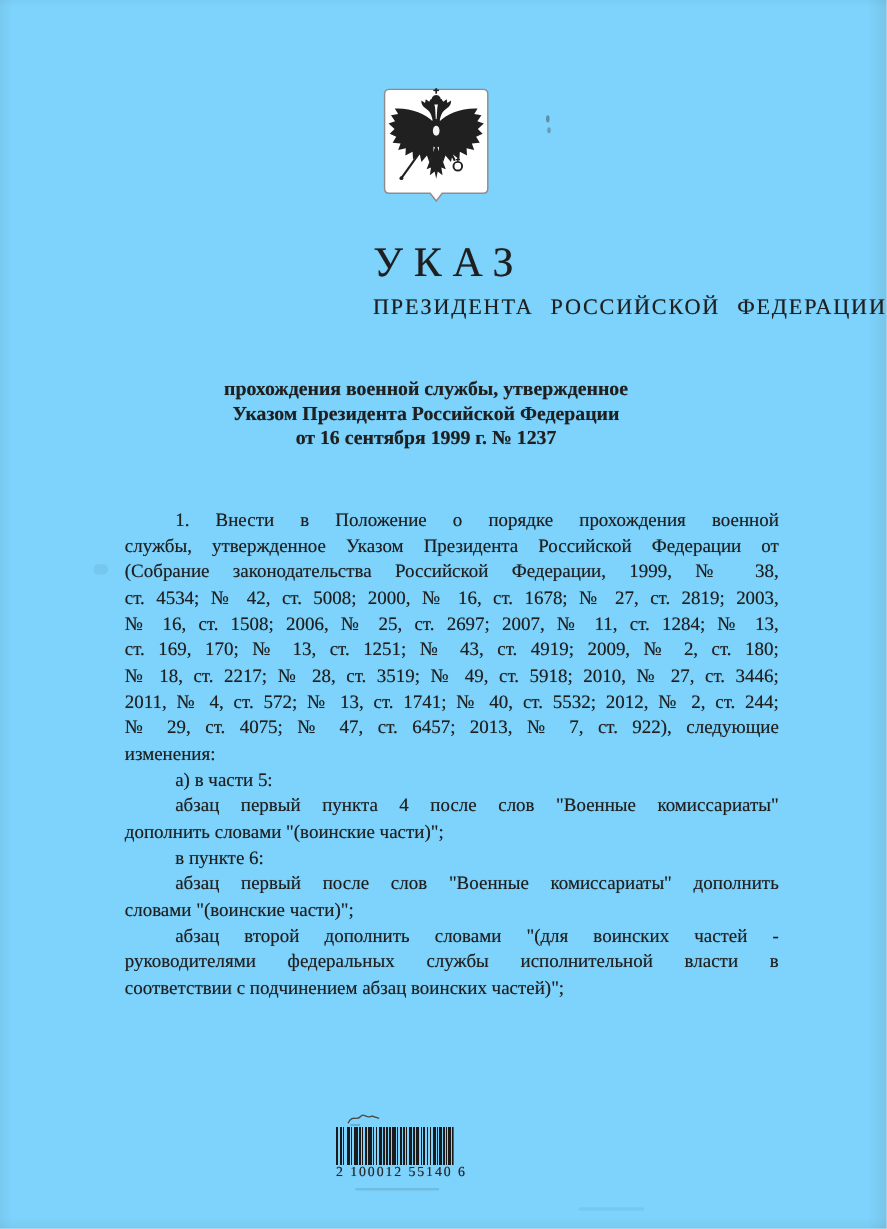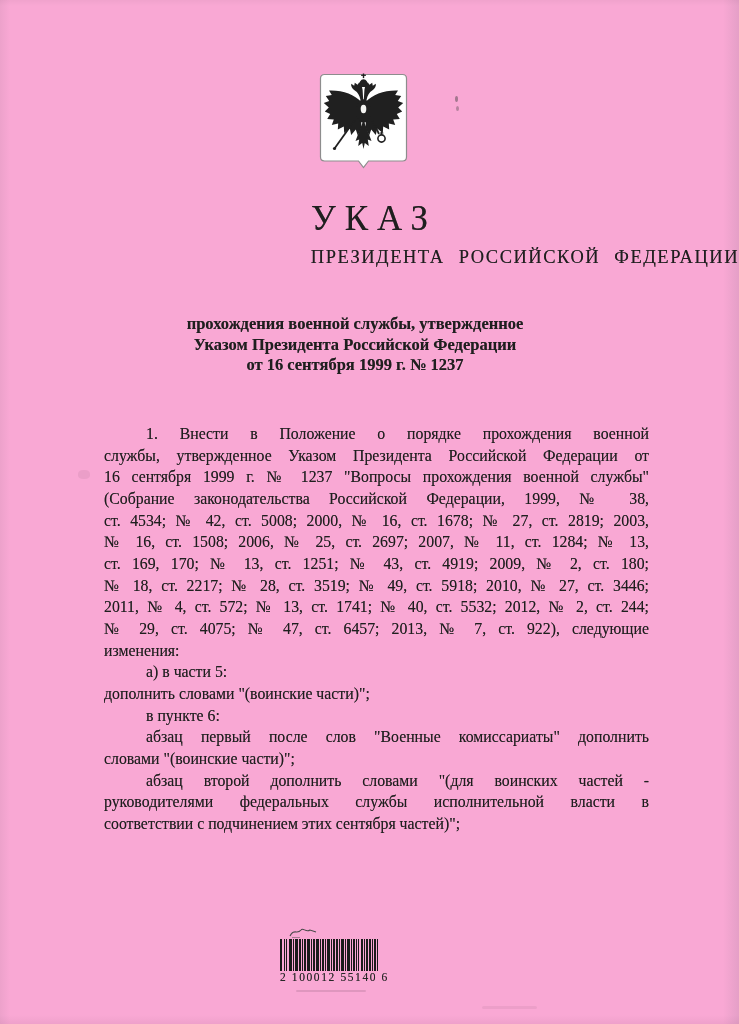--- a/index.html
+++ b/index.html
@@ -1,20 +1,20 @@
 <!DOCTYPE html>
 <html><head>
 <meta charset="utf-8">
 <style>
   html, body { margin: 0; padding: 0; background: #e9e9e9; }
   .page {
     position: relative;
     width: 739px;
     height: 1024px;
-    background: #f9a8d4;
+    background: #7dd3fc;
     overflow: hidden;
     font-family: "Liberation Serif", "DejaVu Serif", serif;
     color: #1f1f1f;
     text-shadow: 0 0 0.6px rgba(30,30,30,0.55);
   }
   
   .edge { position: absolute; pointer-events: none; }
   .edge-left   { left: 0; top: 0; width: 10px; height: 1024px;
                  background: linear-gradient(90deg, rgba(70,75,80,0.07), rgba(0,0,0,0)); }
   .edge-right  { right: 0; top: 0; width: 16px; height: 1024px;
@@ -111,47 +111,47 @@
   <div class="subject">
     <div>прохождения военной службы, утвержденное</div>
     <div>Указом Президента Российской Федерации</div>
     <div>от 16 сентября 1999 г. № 1237</div>
   </div>
 
   <div class="body-text">
     <div class="para">
       <div class="bl fi">1. Внести в Положение о порядке прохождения военной</div>
       <div class="bl">службы, утвержденное Указом Президента Российской Федерации от</div>
-      <div class="bl">16 сентября 1999 г. № 1237 "Вопросы прохождения военной службы"</div>
       <div class="bl">(Собрание законодательства Российской Федерации, 1999, № 38,</div>
       <div class="bl">ст. 4534; № 42, ст. 5008; 2000, № 16, ст. 1678; № 27, ст. 2819; 2003,</div>
       <div class="bl">№ 16, ст. 1508; 2006, № 25, ст. 2697; 2007, № 11, ст. 1284; № 13,</div>
       <div class="bl">ст. 169, 170; № 13, ст. 1251; № 43, ст. 4919; 2009, № 2, ст. 180;</div>
       <div class="bl">№ 18, ст. 2217; № 28, ст. 3519; № 49, ст. 5918; 2010, № 27, ст. 3446;</div>
       <div class="bl">2011, № 4, ст. 572; № 13, ст. 1741; № 40, ст. 5532; 2012, № 2, ст. 244;</div>
       <div class="bl">№ 29, ст. 4075; № 47, ст. 6457; 2013, № 7, ст. 922), следующие</div>
       <div class="bl ll">изменения:</div>
     </div>
     <div class="para">
       <div class="bl ll fi">а)  в части 5:</div>
     </div>
     <div class="para">
+      <div class="bl fi">абзац первый пункта 4 после слов "Военные комиссариаты"</div>
       <div class="bl ll">дополнить словами "(воинские части)";</div>
     </div>
     <div class="para">
       <div class="bl ll fi">в пункте 6:</div>
     </div>
     <div class="para">
       <div class="bl fi">абзац первый после слов "Военные комиссариаты" дополнить</div>
       <div class="bl ll">словами "(воинские части)";</div>
     </div>
     <div class="para">
       <div class="bl fi">абзац второй дополнить словами "(для воинских частей -</div>
       <div class="bl">руководителями федеральных службы исполнительной власти в</div>
-      <div class="bl ll">соответствии с подчинением этих сентября частей)";</div>
+      <div class="bl ll">соответствии с подчинением абзац воинских частей)";</div>
     </div>
   </div>
 
   <div class="barcode-block">
     <svg class="squiggle" width="30" height="13" viewBox="0 0 30 13" xmlns="http://www.w3.org/2000/svg">
       <path d="M2,10 C6,2 9,9 13,4 C15,1 18,7 22,4 L28,6" stroke="#4a4a4a" stroke-width="1.1" fill="none"></path>
       <path d="M4,11.5 L12,11.5" stroke="#4a4a4a" stroke-width="0.8" fill="none" opacity="0.6"></path>
     </svg>
     <svg class="bars" width="98" height="32" viewBox="0 0 98 32" shape-rendering="crispEdges" xmlns="http://www.w3.org/2000/svg">
       <g fill="#1b1b1b">

